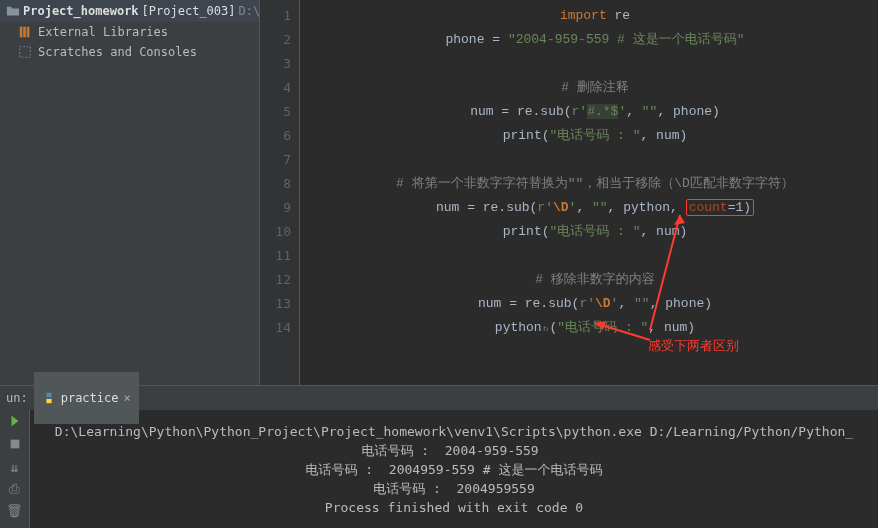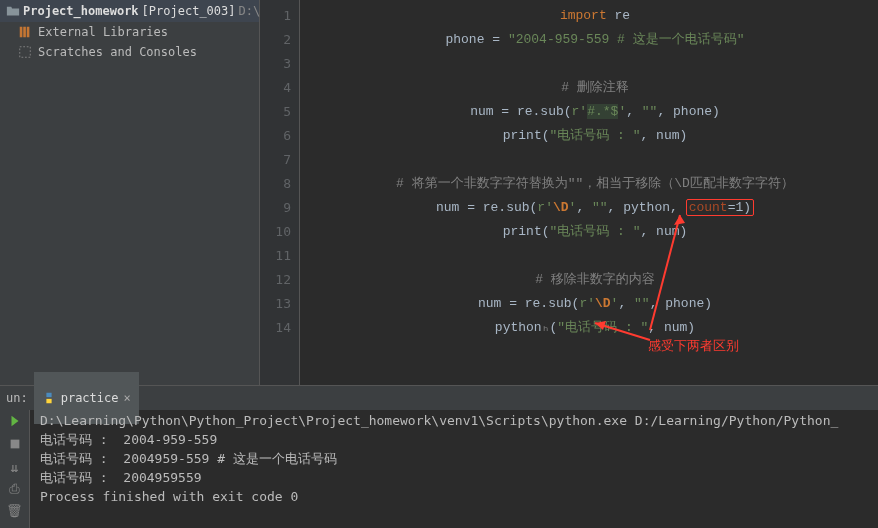--- a/index.html
+++ b/index.html
@@ -118,26 +118,27 @@
     background: #3c3f41;
     border-right: 1px solid #555;
     display: flex;
     flex-direction: column;
     align-items: center;
     gap: 6px;
     padding-top: 4px;
   }
   .run-output {
     flex: 1;
-    padding: 1px 10px;
+    padding: 12px 10px;
     font-family: Consolas, "Microsoft YaHei", monospace;
     font-size: 13px;
     line-height: 19px;
     color: #bbb;
     white-space: pre;
+    text-align: center;
   }
   .icon { display: inline-flex; width: 14px; height: 14px; }
   .pyicon { color: #f0c674; }
 </style>
 </head>
 <body>
 
 <div class="top">
   <div class="sidebar">
     <div class="proj">

